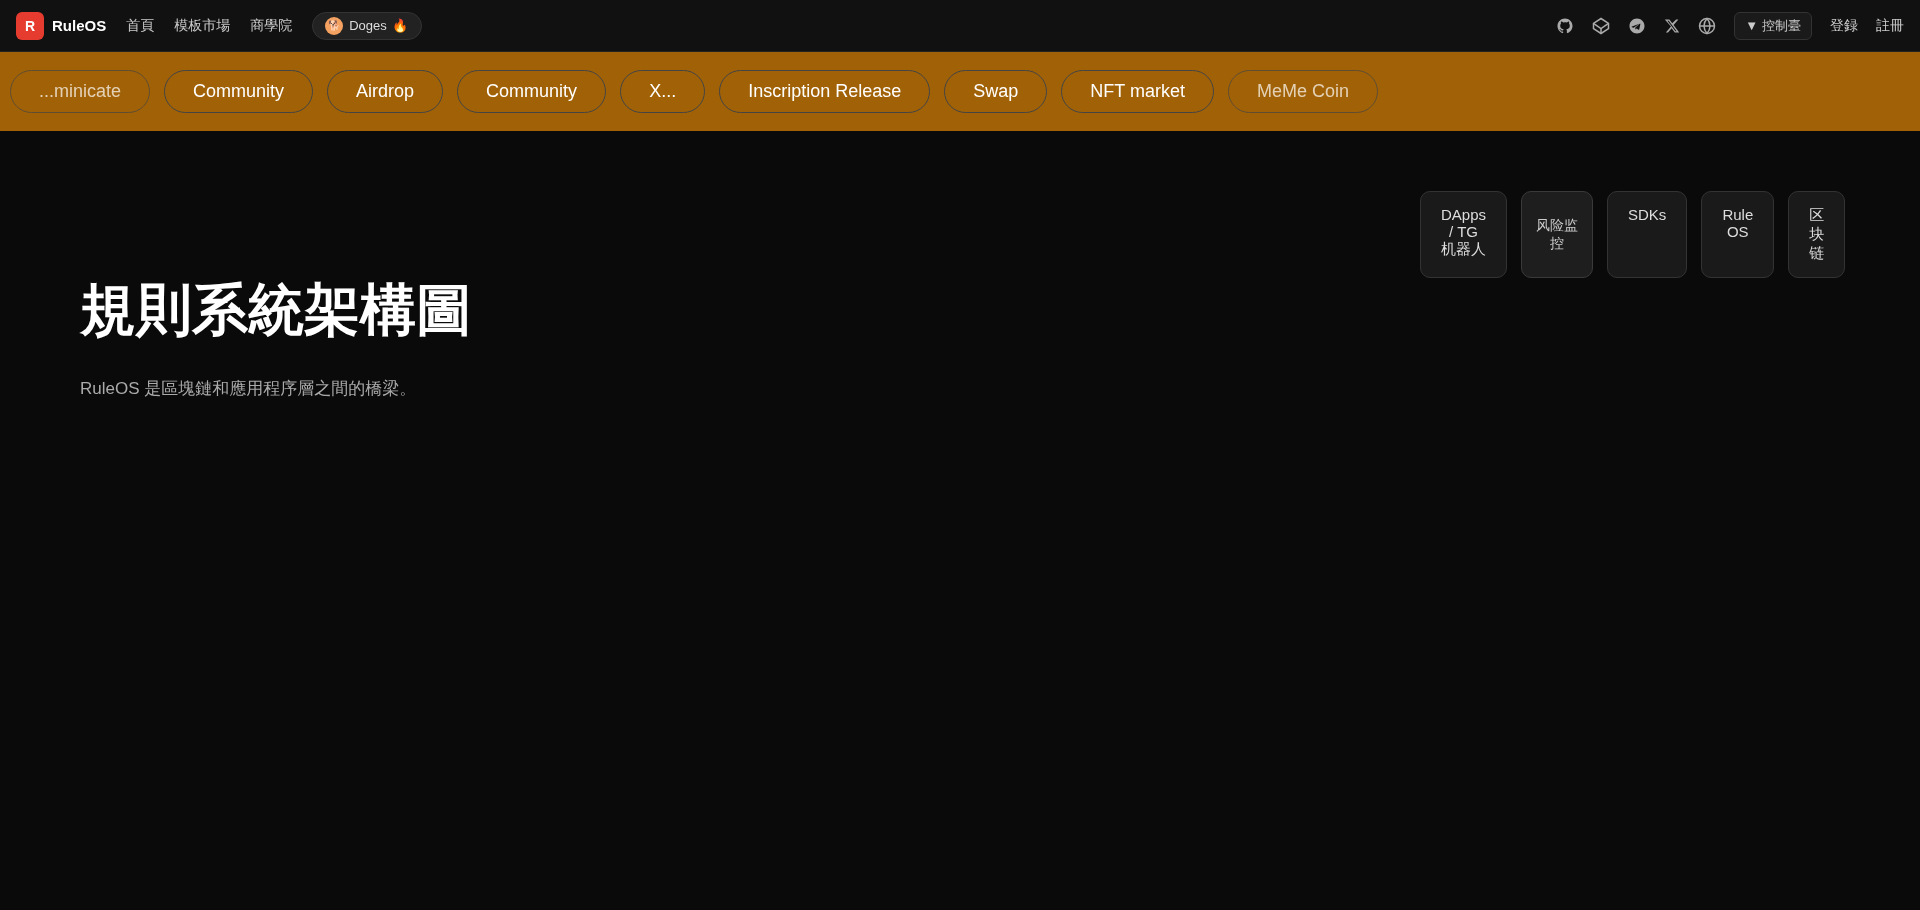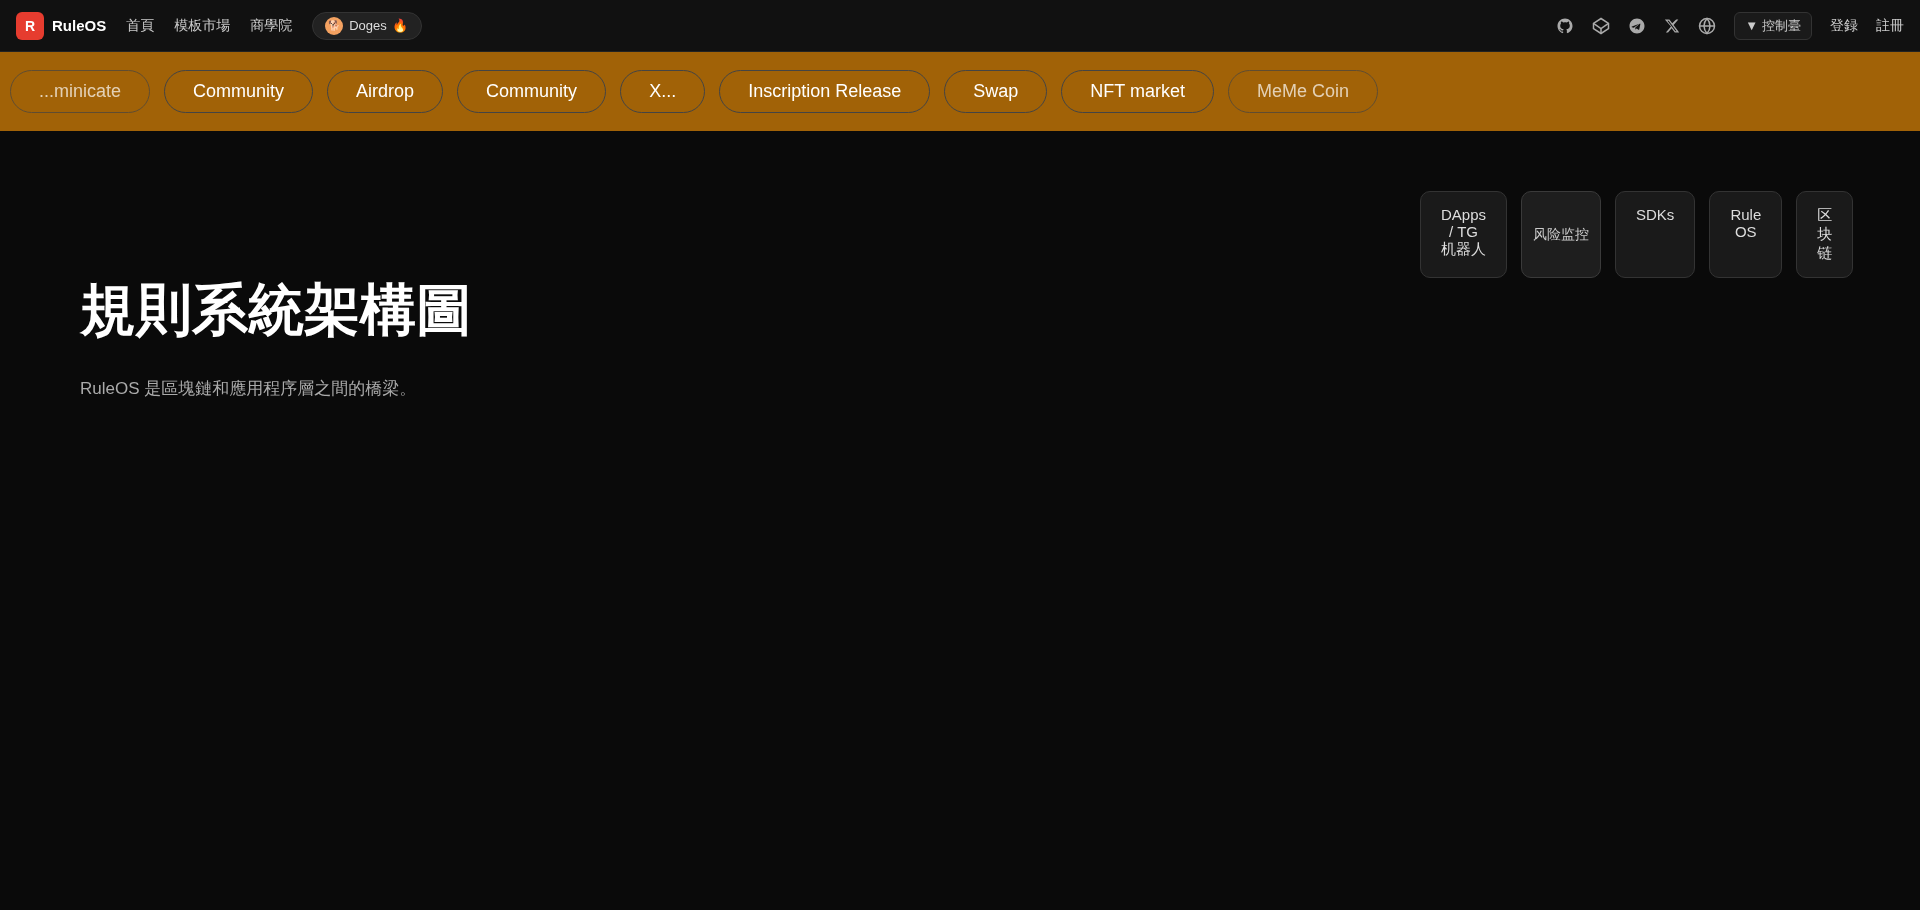--- a/index.html
+++ b/index.html
@@ -216,21 +216,21 @@
       flex: 1;
       background: #2a2a2a;
       border: 1px solid #444;
       border-radius: 8px;
       padding: 10px;
       text-align: center;
       font-size: 14px;
       color: #ccc;
     }
     .diagram-risk {
-      width: 80px;
+      width: 72px;
       background: #1e1e1e;
       border: 1px solid #3a3a3a;
       border-radius: 10px;
       display: flex;
       align-items: center;
       justify-content: center;
       font-size: 14px;
       color: #ccc;
       text-align: center;
       padding: 8px;

